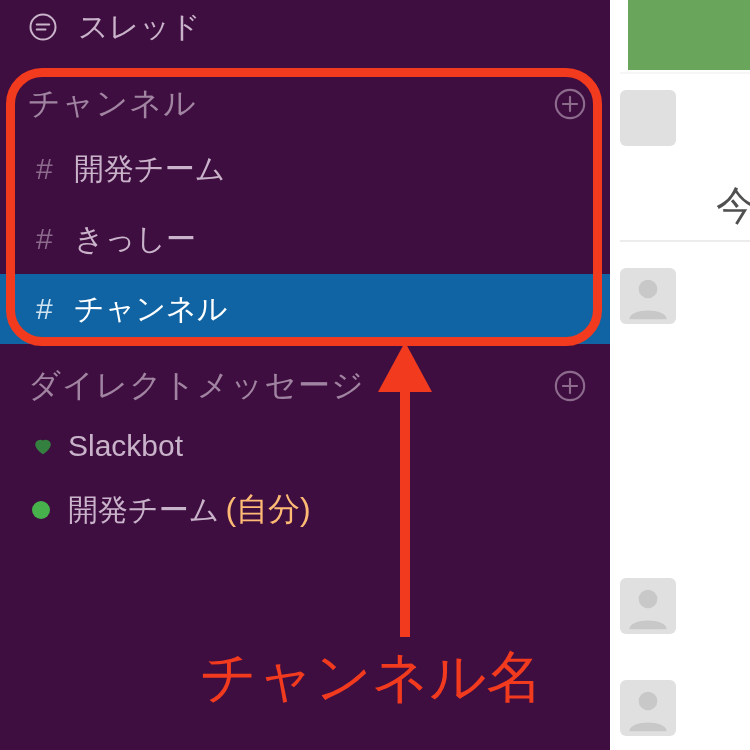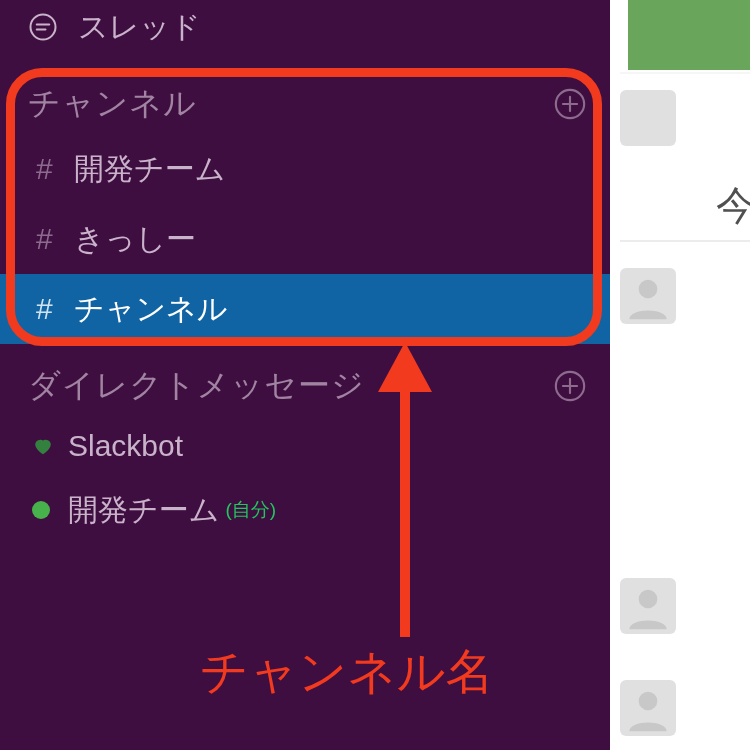--- a/index.html
+++ b/index.html
@@ -63,21 +63,21 @@
   align-items: center;
   height: 64px;
   padding-left: 32px;
   font-size: 30px;
   color: #c9b3ca;
   cursor: pointer;
   font-weight: 300;
   text-align: center;
 }
 .dm-item .presence { width: 36px; display: inline-flex; align-items: center; justify-content: flex-start; }
-.dm-item .sub { color: #22c55e; font-size: 19px; margin-left: 6px; }
+.dm-item .sub { color: #fdba74; font-size: 32px; margin-left: 6px; }
 
 
 .edge {
   position: absolute;
   right: 0; top: 0;
   width: 140px; height: 750px;
   background: #ffffff;
 }
 .edge .stripe {
   position: absolute;
@@ -96,21 +96,21 @@
   border-radius: 36px;
   pointer-events: none;
 }
 .anno-arrow {
   position: absolute;
   pointer-events: none;
 }
 .anno-label {
   position: absolute;
   color: #f23a1e;
-  font-size: 48px;
+  font-size: 56px;
   font-weight: 400;
 }
 
 svg { display: block; }
 </style>
 </head>
 <body>
 
 <div class="sidebar">
 

